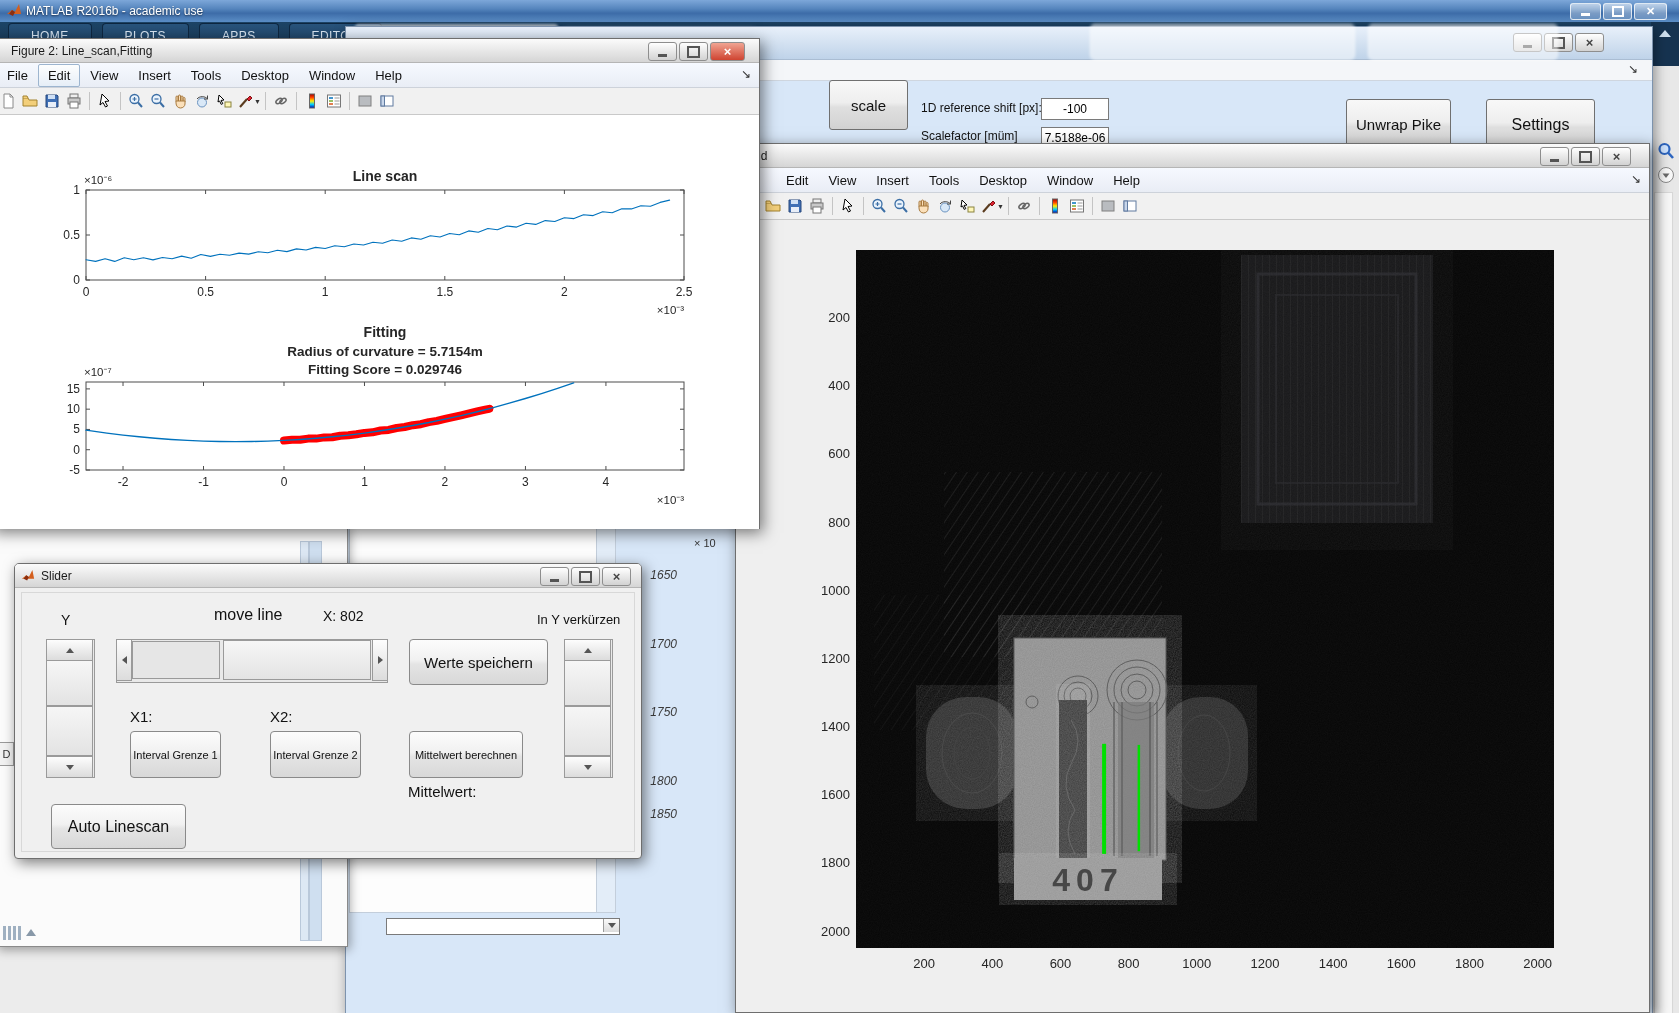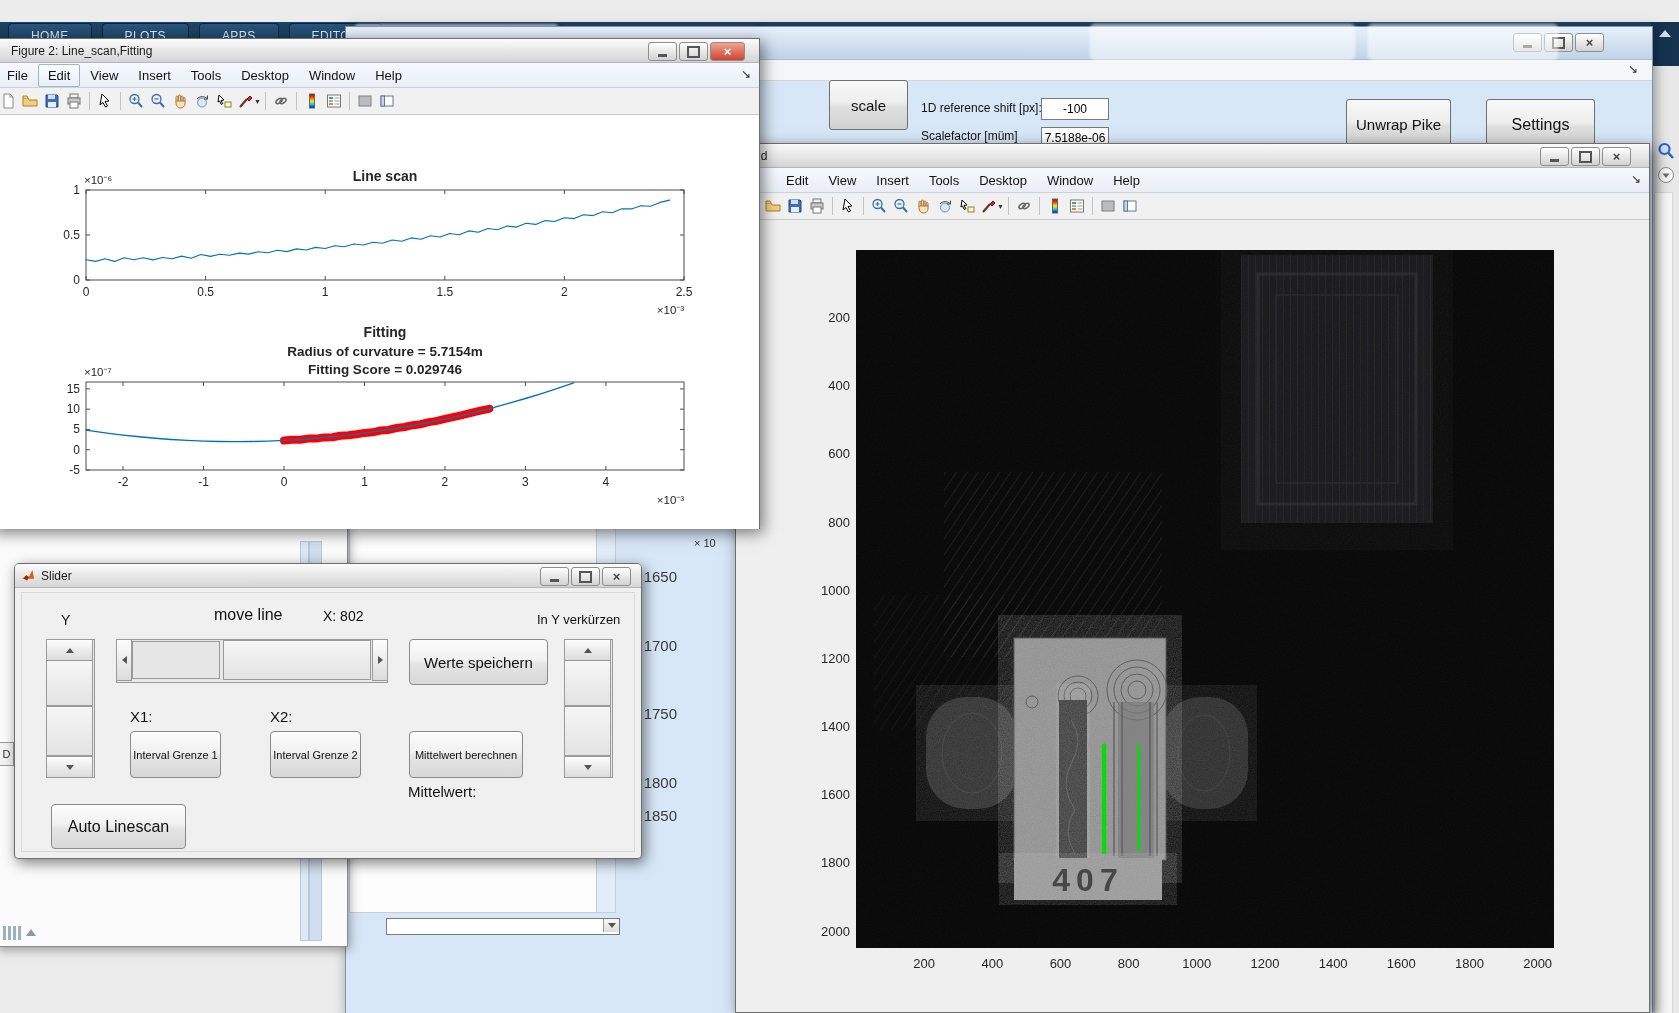--- a/index.html
+++ b/index.html
@@ -43,21 +43,21 @@
   .tbi{width:22px;height:20px;display:flex;align-items:center;justify-content:center;}
   .tbsep{width:1px;height:18px;background:#c4c4c4;margin:0 4px;}
   .caret{font-size:7px;color:#333;margin-left:-3px;}
   
   .guibtn{position:absolute;border:1px solid #707070;border-radius:3px;font-size:15px;color:#111;
     background:linear-gradient(#f8f8f8 0%,#eeeeee 45%,#dfdfdf 55%,#d2d2d2 100%);
     display:flex;align-items:center;justify-content:center;}
   .gui-label{position:absolute;font-size:12px;color:#111;}
   .gui-input{position:absolute;border:1px solid #7a7a7a;background:#fff;font-size:12px;
     text-align:center;font-family:"Liberation Sans",sans-serif;padding:0;}
-  .axisnum{position:absolute;width:46px;text-align:right;font-size:15px;color:#3a3a3a;}
+  .axisnum{position:absolute;width:46px;text-align:right;font-size:12px;color:#3a3a3a;font-style:italic;}
   
   .sb{position:absolute;border:1px solid #9a9a9a;background:#e9e9e9;}
   .sb-btn{position:absolute;background:linear-gradient(#fdfdfd,#dcdcdc);border:1px solid #9a9a9a;
     display:flex;align-items:center;justify-content:center;}
   .sb-thumb{position:absolute;background:linear-gradient(#f6f6f6,#e3e3e3);border:1px solid #9a9a9a;}
   .tri-up{width:0;height:0;border-left:4px solid transparent;border-right:4px solid transparent;border-bottom:5px solid #555;}
   .tri-dn{width:0;height:0;border-left:4px solid transparent;border-right:4px solid transparent;border-top:5px solid #555;}
   .tri-l{width:0;height:0;border-top:4px solid transparent;border-bottom:4px solid transparent;border-right:5px solid #555;}
   .tri-r{width:0;height:0;border-top:4px solid transparent;border-bottom:4px solid transparent;border-left:5px solid #555;}
   .dlgbtn{position:absolute;border:1px solid #8a8a8a;border-radius:4px;
@@ -68,20 +68,38 @@
   #right-strip{left:1651px;top:66px;width:28px;height:947px;background:#e8e8e8;border-left:1px solid #cfcfcf;}
   
   .gripbar{position:absolute;width:3px;height:14px;background:#9fb0c1;}
   svg text{font-family:"Liberation Sans",sans-serif;}
 </style>
 </head>
 <body>
 
 <div id="stage">
 
+  <div class="abs" id="main-titlebar">
+    <svg id="matlab-logo" viewBox="0 0 16 16">
+      <path d="M1 11l5-4 3 2 4-8 2 10z" fill="#d45f1e"></path>
+        <path d="M6 7l3 2-2 4-4-2z" fill="#8a2e0f"></path>
+    </svg>
+    <span id="main-title">MATLAB R2016b - academic use</span>
+    <div class="caps" style="right:12px;top:3px">
+      <div class="glassbtn" style="width:29px">
+          <span style="width:9px;height:3px;background:#fff;margin-top:6px"></span>
+        </div>
+      <div class="glassbtn" style="width:27px">
+          <span style="width:8px;height:7px;border:2px solid #fff"></span>
+        </div>
+      <div class="glassbtn" style="width:31px">
+          <span style="color:#fff">✕</span>
+        </div>
+    </div>
+  </div>
   <div class="abs" id="ribbon">
     <div id="ribbon-tabs" style="display:flex;margin-left:8px;margin-top:1px">
         <div class="ribbon-tab">HOME</div>
         <div class="ribbon-tab">PLOTS</div>
         <div class="ribbon-tab">APPS</div>
         <div class="ribbon-tab">EDITOR</div>
       </div>
   </div>
 
   <div class="frag" style="left:354px;top:24px;width:205px;height:20px;background:rgba(255,255,255,.62);filter:blur(1px)"></div>

